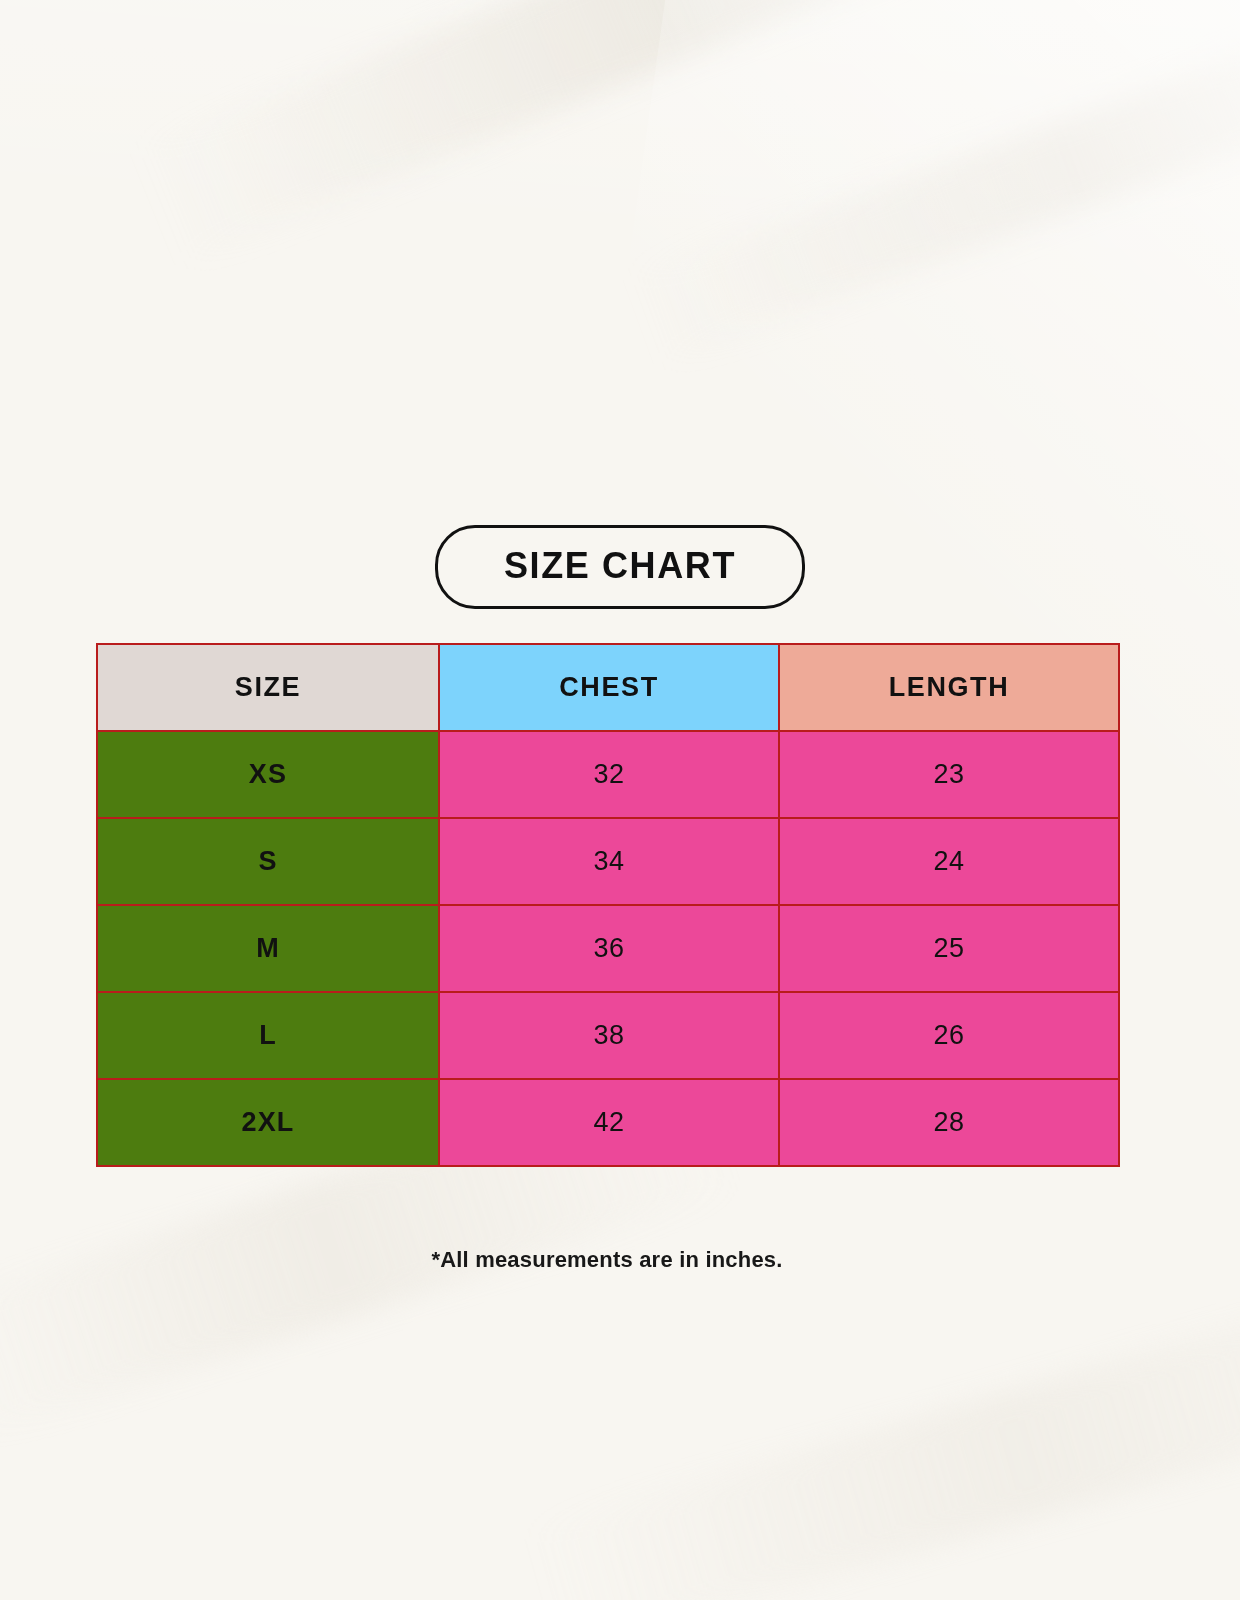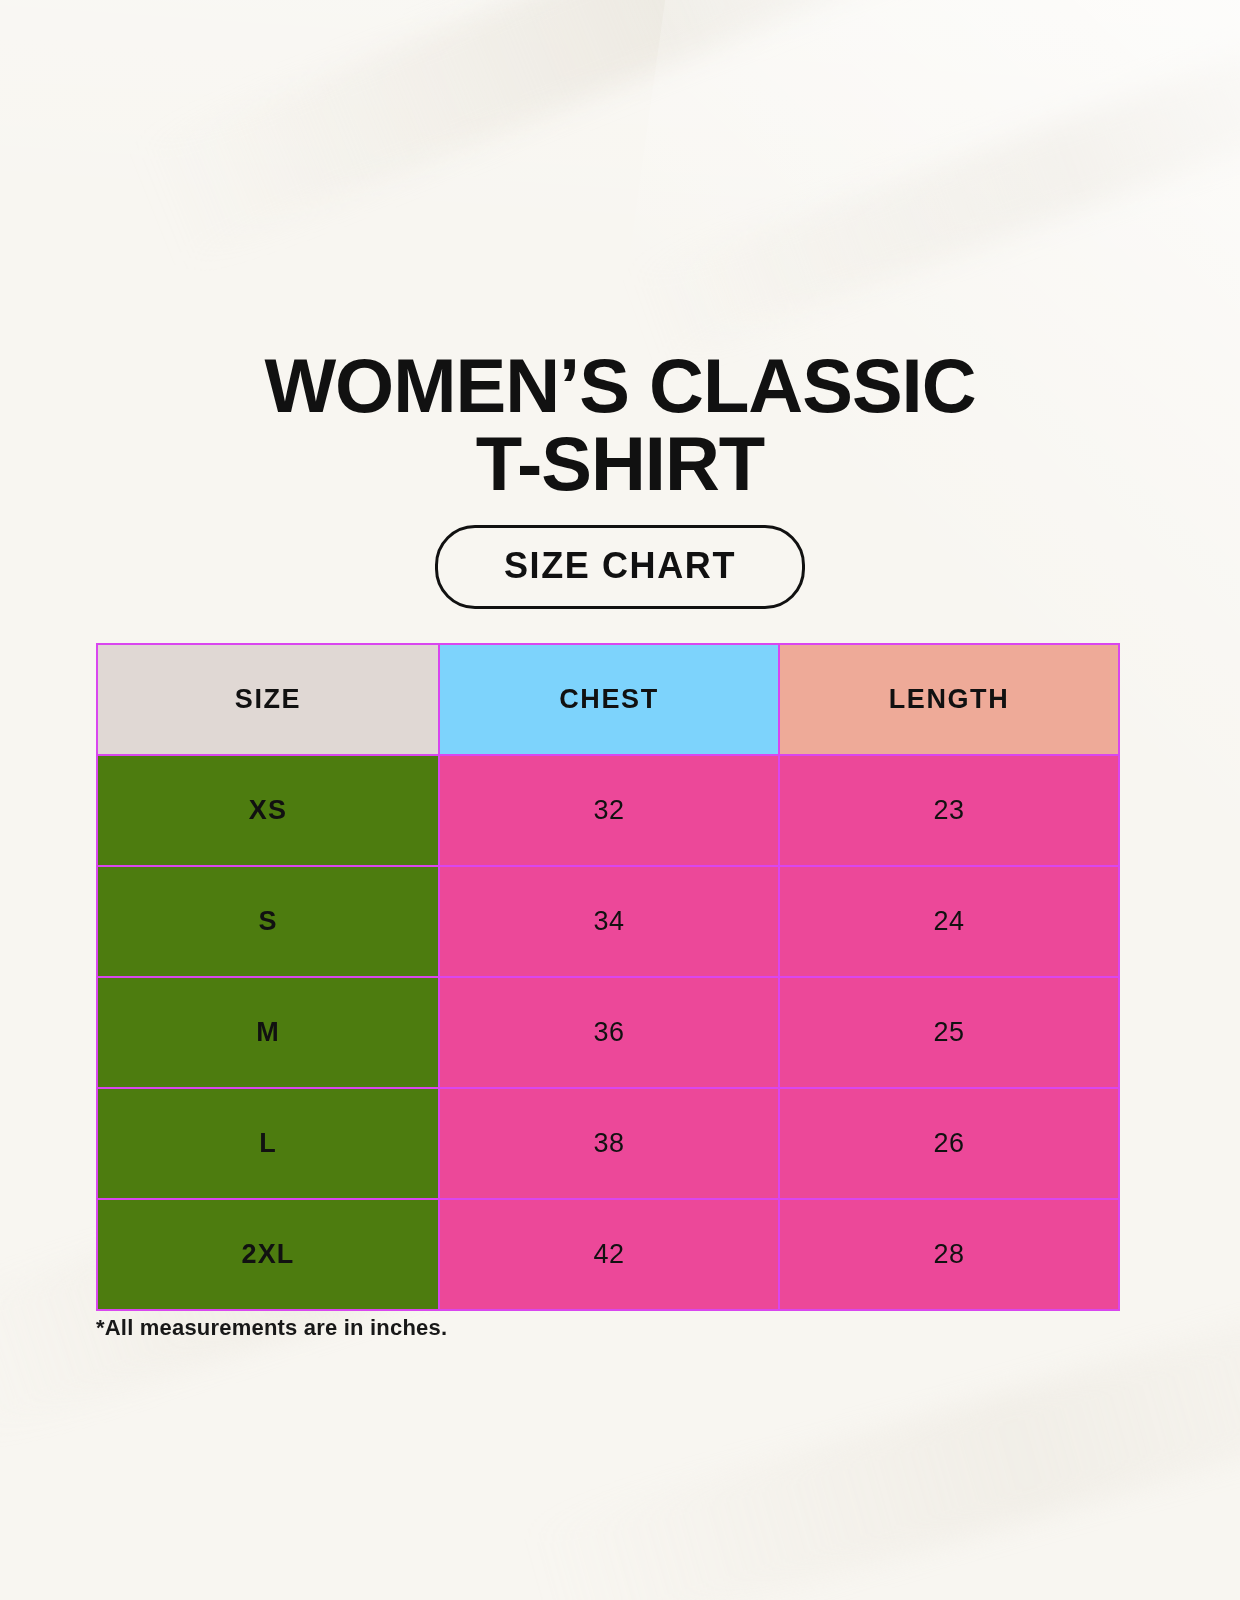--- a/index.html
+++ b/index.html
@@ -91,23 +91,23 @@
 
   table.size-chart {
     position: absolute;
     left: 96px;
     top: 643px;
     width: 1022px;
     border-collapse: collapse;
     table-layout: fixed;
   }
   table.size-chart td, table.size-chart th {
-    border: 2px solid #d946ef;
+    border: 2px solid #b91c1c;
     text-align: center;
-    padding: 12px;
+    padding: 0;
     height: 85px;
     font-size: 27px;
   }
   col.c-size   { width: 342px; }
   col.c-chest  { width: 340px; }
   col.c-length { width: 340px; }
 
   thead th {
     height: 91px;
     font-weight: bold;
@@ -126,44 +126,40 @@
   tbody td.cell-val {
     background: #ec4899;
     font-weight: normal;
     letter-spacing: .5px;
   }
 
   .footnote {
     position: absolute;
     left: 96px;
     width: 1022px;
-    top: 1315px;
-    text-align: left;
+    top: 1247px;
+    text-align: center;
     font-size: 22px;
     font-weight: bold;
     letter-spacing: .2px;
     color: #181818;
   }
 </style>
 </head>
 <body>
 
 <div class="page">
 
   <div class="bg-wash">
     <div class="streak s1"></div>
     <div class="streak s2"></div>
     <div class="streak s3"></div>
     <div class="streak s4"></div>
   </div>
 
-  <h1 class="title">
-    <span>WOMEN’S CLASSIC</span>
-    <span class="line2">T-SHIRT</span>
-  </h1>
 
   <div class="pill-wrap">
     <div class="pill">SIZE CHART</div>
   </div>
 
   <table class="size-chart">
     <colgroup>
       <col class="c-size">
       <col class="c-chest">
       <col class="c-length">

